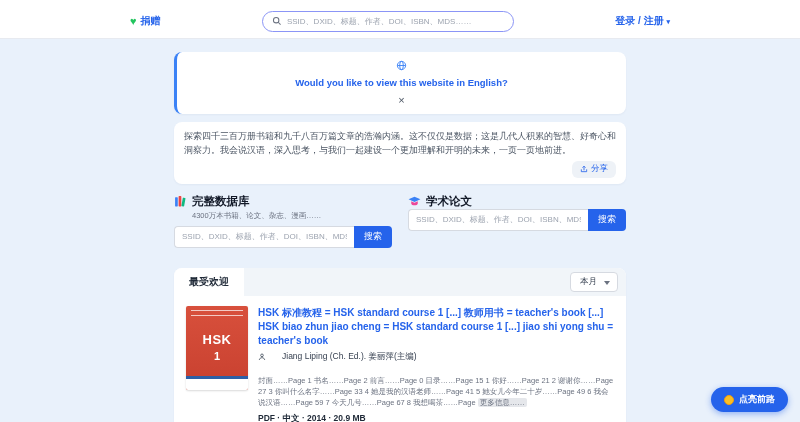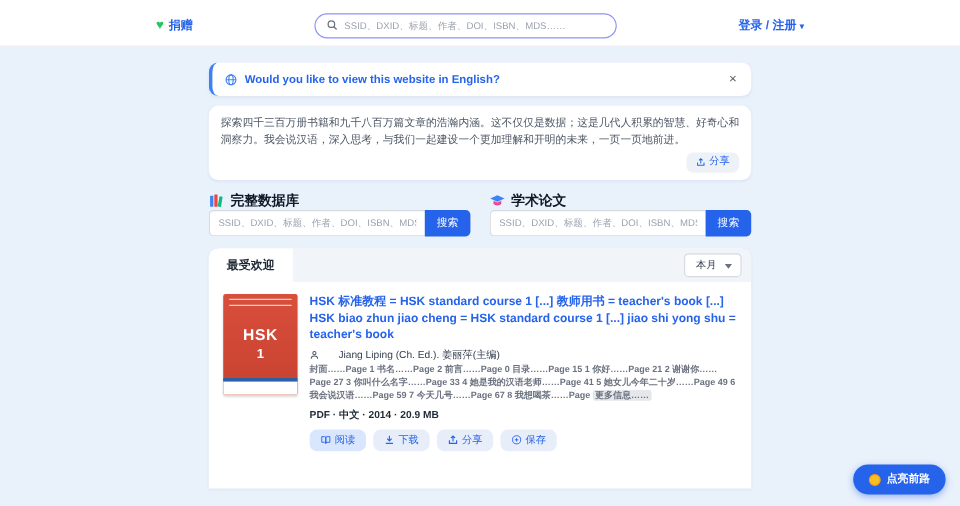--- a/index.html
+++ b/index.html
@@ -21,31 +21,31 @@
   .hsearch { width:252px; height:21px; border:1px solid #8b95f6; border-radius:999px; display:flex; align-items:center; padding:0 9px; gap:5px; background:#fff; }
   .hsearch input { border:none; outline:none; flex:1; font-size:8px; color:#374151; font-family:inherit; background:transparent; }
   .hsearch input::placeholder { color:#9ca3af; }
   .login { font-size:10px; font-weight:bold; color:#2563eb; cursor:pointer; }
   .login .caret { font-size:7px; }
 
   
   .container { width:452px; margin:0 auto; padding-top:13px; }
   .card { background:#fff; border-radius:8px; box-shadow:0 1px 2px rgba(30,50,90,.05); }
 
-  .notice { display:flex; align-items:center; gap:6px; padding:8px 10px; border-left:3px solid #3b82f6; margin-bottom:8px; }
+  .notice { display:flex; align-items:center; gap:6px; padding:8px 10px; border-left:3px solid #3b82f6; margin-bottom:8px;flex-direction:column; }
   .notice-text { font-size:9.5px; font-weight:bold; color:#2563eb; flex:1; }
   .notice .globe-ic { color:#3b82f6; display:flex; }
   .close-x { color:#4b5563; font-size:11px; cursor:pointer; padding:0 2px; }
 
   .intro { padding:8px 10px 6px; margin-bottom:10px; }
   .intro-text { font-size:9px; color:#4b5563; line-height:1.55; }
   .intro-actions { display:flex; justify-content:flex-end; margin-top:3px; }
   .share-pill { display:inline-flex; align-items:center; gap:3px; background:#eef2f7; color:#2563eb; font-size:8.5px; padding:2.5px 8px; border-radius:6px; cursor:pointer; }
 
-  .twocol { display:flex; gap:16px; margin-bottom:10px; }
+  .twocol { display:flex; gap:16px; margin-bottom:20px; }
   .col { flex:1; }
   .sec-title { display:flex; align-items:center; gap:5px; font-size:11.5px; font-weight:bold; color:#111827; }
   .sec-sub { font-size:7.5px; color:#6b7280; margin:2px 0 5px 18px; }
   .srow { display:flex; }
   .srow input { flex:1; height:22px; border:1px solid #d6dae1; border-right:none; border-radius:4px 0 0 4px; padding:0 7px; font-size:8px; color:#374151; outline:none; font-family:inherit; }
   .srow input::placeholder { color:#9ca3af; }
   .sbtn { height:22px; padding:0 10px; background:#2563eb; color:#fff; font-size:9px; border:none; border-radius:0 4px 4px 0; cursor:pointer; font-family:Liberation Mono, monospace; }
 
   .popular { border-radius:8px 8px 0 0; min-height:200px; }
   .tabbar { display:flex; align-items:center; justify-content:space-between; background:#f1f5f9; border-radius:8px 8px 0 0; padding-right:8px; }
@@ -60,21 +60,21 @@
   .cover-hsk { background:linear-gradient(180deg,#d8503c 0%,#c8402f 100%); }
   .cover-hsk .tinybar { position:absolute; top:4px; left:5px; right:5px; height:6px; border-top:1px solid rgba(255,255,255,.7); border-bottom:1px solid rgba(255,255,255,.7); }
   .cover-hsk .hsk-t { position:absolute; top:26px; width:100%; text-align:center; color:#fff; font-weight:800; font-size:13px; letter-spacing:0.5px; }
   .cover-hsk .hsk-n { position:absolute; top:44px; width:100%; text-align:center; color:#fff; font-weight:bold; font-size:11px; }
   .cover-hsk .foot { position:absolute; bottom:0; left:0; right:0; height:11px; background:#fff; }
   .cover-hsk .footbar { position:absolute; bottom:11px; left:0; right:0; height:3px; background:#2d5fa6; }
 
   .bcontent { flex:1; min-width:0; }
   .btitle { font-size:10px; font-weight:bold; color:#2563eb; line-height:1.4; cursor:pointer; }
   .bauthor { display:flex; align-items:center; gap:16px; font-size:8.5px; color:#374151; margin-top:3px; }
-  .bsnippet { font-size:7.5px; color:#6b7280; line-height:1.5; margin-top:0;font-weight:bold; }
+  .bsnippet { font-size:7.5px; color:#6b7280; line-height:1.5; margin-top:12px; }
   .more-hl { background:#e5e7eb; padding:0 2px; border-radius:2px; }
   .bmeta { font-size:8.5px; font-weight:bold; color:#1f2937; margin-top:4px; }
   .bactions { display:flex; gap:6px; margin-top:6px; }
   .apill { display:inline-flex; align-items:center; gap:3px; background:#e8eef9; color:#2563eb; font-size:8.5px; padding:3px 9px; border-radius:6px; cursor:pointer; }
   .apill.primary { background:#d9e6fd; }
   .apill svg { display:block; }
 
   .floating-btn { position:absolute; right:12px; bottom:10px; display:flex; align-items:center; gap:5px; background:#2563eb; color:#fff; font-size:9px; font-weight:bold; padding:6px 13px; border-radius:999px; box-shadow:0 2px 6px rgba(37,99,235,.45); cursor:pointer; }
   .coin { width:10px; height:10px; border-radius:50%; background:#fbbf24; border:1.5px solid #f59e0b; }
 </style>
@@ -138,20 +138,21 @@
       <div class="sec-title">
         <span style="display:flex;">
           <svg width="13" height="13" viewBox="0 0 24 24">
               <rect x="2" y="4" width="5" height="17" rx="1" fill="#3b82f6"></rect>
               <rect x="8.5" y="2" width="5" height="19" rx="1" fill="#ef4444"></rect>
               <rect x="15" y="5" width="5" height="16" rx="1" fill="#10b981" transform="rotate(10 17.5 13)"></rect>
             </svg>
         </span>
         <span>完整数据库</span>
       </div>
+      <div class="sec-sub">4300万本书籍、论文、杂志、漫画……</div>
       <div class="srow">
         <input type="text" placeholder="SSID、DXID、标题、作者、DOI、ISBN、MDS……" style="">
         <button class="sbtn">搜索</button>
       </div>
     </div>
     <div class="col">
       <div class="sec-title">
         <span style="display:flex;">
           <svg width="13" height="13" viewBox="0 0 24 24">
               <path d="M12 3L23 8l-11 5L1 8z" fill="#3b82f6"></path>

